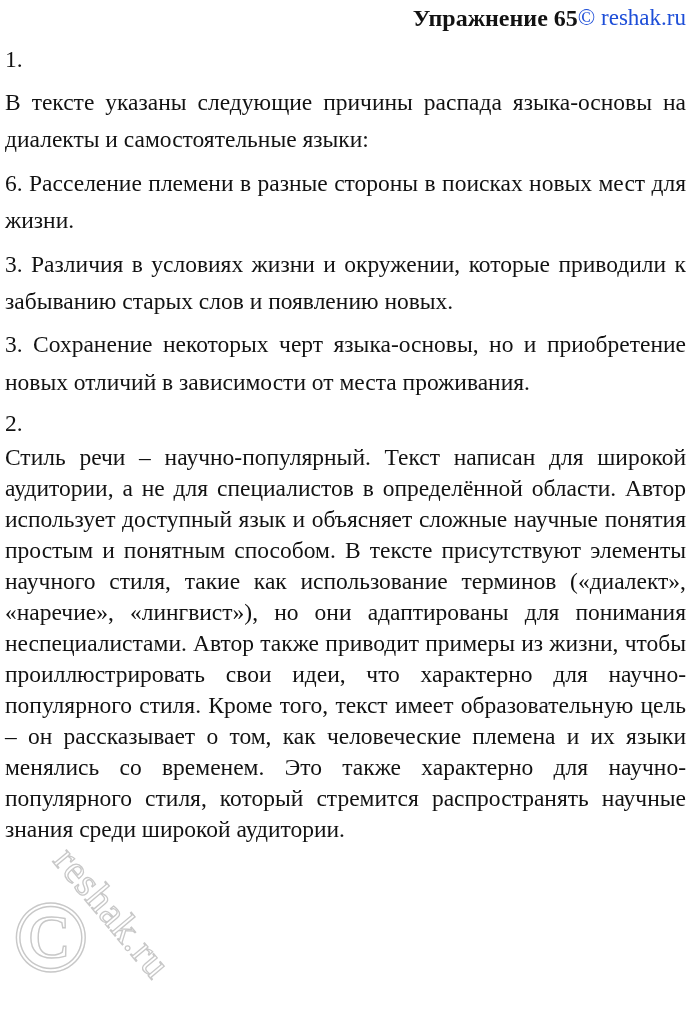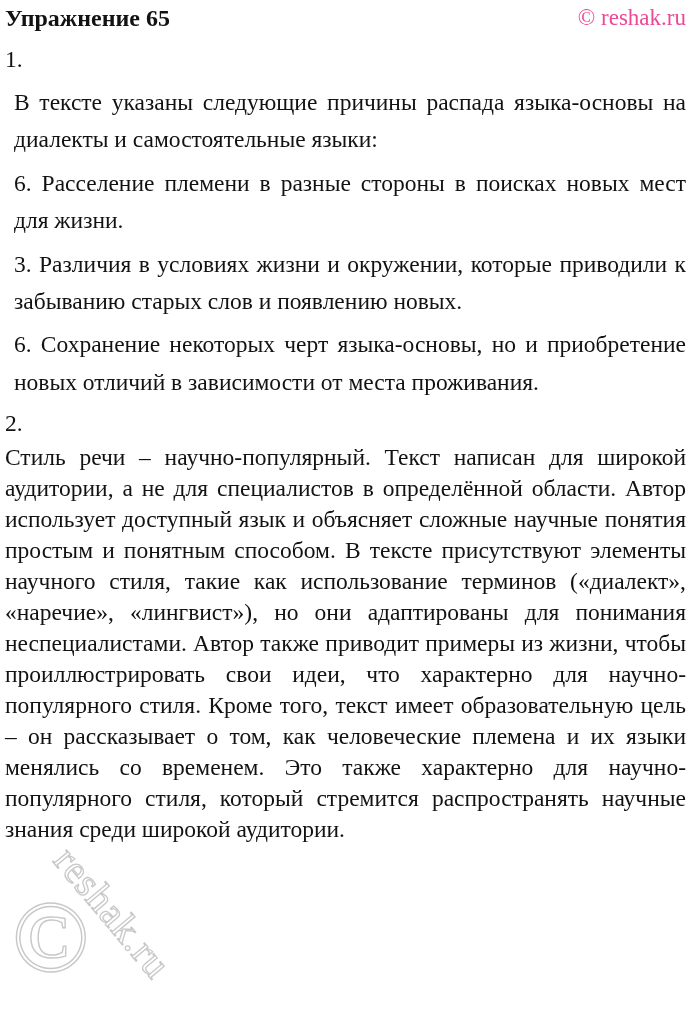--- a/index.html
+++ b/index.html
@@ -21,46 +21,45 @@
   }
   .content {
     position: absolute;
     inset: 0;
     z-index: 1;
     padding: 3px 6px 0 5px;
     box-sizing: border-box;
   }
   .doc-header {
     display: flex;
-    justify-content: space-between;
+    justify-content: flex-end;
     align-items: flex-start;
     line-height: 30px;
   }
   .doc-title {
     font-weight: bold;
     font-size: 24px;
     margin: 0;
   }
   .copyright {
     font-size: 23px;
-    color: #ec4899;
+    color: #1d4ed8;
   }
   p { margin: 0; }
   .section-number {
     font-size: 23.5px;
     line-height: 37px;
     margin-top: 8px;
   }
   .section-number.second { margin-top: 4px; }
   .para {
     font-size: 23.5px;
     line-height: 37.4px;
     text-align: justify;
     margin-top: 6px;
-    margin-left: 9px;
   }
   .answer-paragraph {
     font-size: 23.5px;
     line-height: 31px;
     text-align: justify;
   }
 </style>
 </head>
 <body>
 
@@ -77,20 +76,20 @@
       <h1 class="doc-title">Упражнение 65</h1>
       <span class="copyright">© reshak.ru</span>
     </div>
 
     <p class="section-number">1.</p>
 
     <p class="para">В тексте указаны следующие причины распада языка-основы на диалекты и самостоятельные языки:</p>
 
     <p class="para">6. Расселение племени в разные стороны в поисках новых мест для жизни.</p>
     <p class="para">3. Различия в условиях жизни и окружении, которые приводили к забыванию старых слов и появлению новых.</p>
-    <p class="para">6. Сохранение некоторых черт языка-основы, но и приобретение новых отличий в зависимости от места проживания.</p>
+    <p class="para">3. Сохранение некоторых черт языка-основы, но и приобретение новых отличий в зависимости от места проживания.</p>
 
     <p class="section-number second">2.</p>
 
     <p class="answer-paragraph">Стиль речи – научно-популярный. Текст написан для широкой аудитории, а не для специалистов в определённой области. Автор использует доступный язык и объясняет сложные научные понятия простым и понятным способом. В тексте присутствуют элементы научного стиля, такие как использование терминов («диалект», «наречие», «лингвист»), но они адаптированы для понимания неспециалистами. Автор также приводит примеры из жизни, чтобы проиллюстрировать свои идеи, что характерно для научно-популярного стиля. Кроме того, текст имеет образовательную цель – он рассказывает о том, как человеческие племена и их языки менялись со временем. Это также характерно для научно-популярного стиля, который стремится распространять научные знания среди широкой аудитории.</p>
 
   </div>
 </div>
 
 </body></html>

